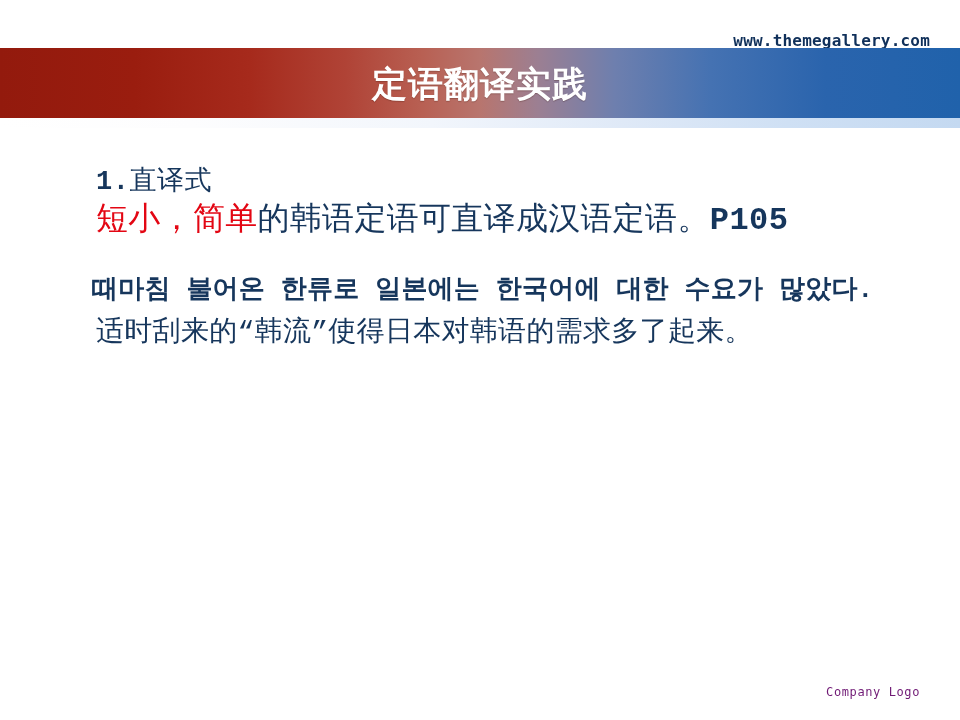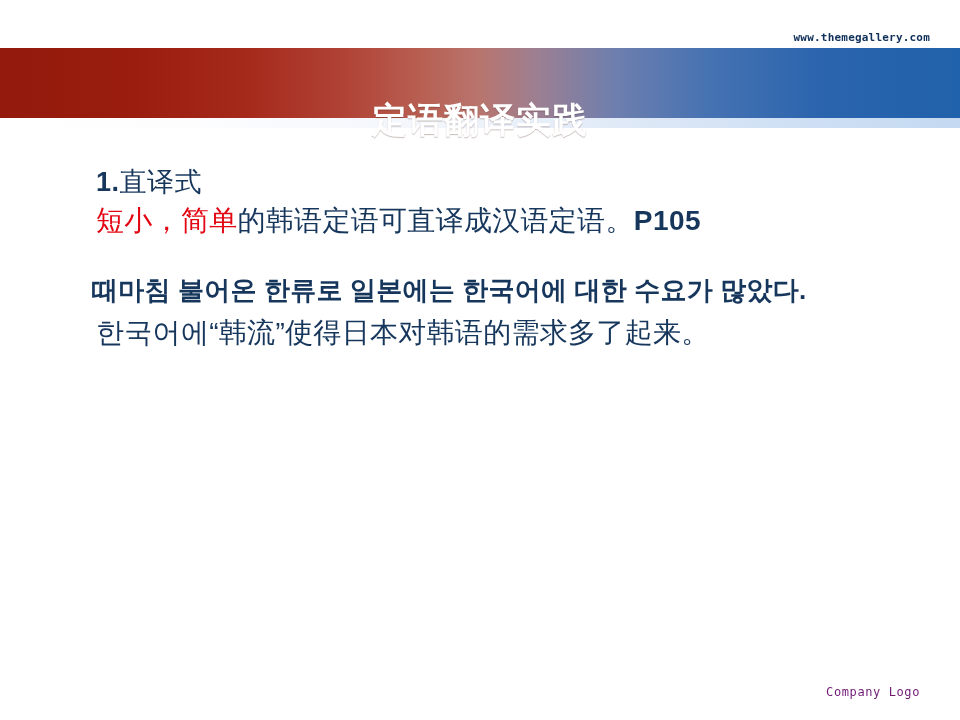--- a/index.html
+++ b/index.html
@@ -32,21 +32,21 @@
     top: 0;
     width: 960px;
     height: 48px;
     background: #ffffff;
   }
   .site-url {
     position: absolute;
     right: 30px;
     top: 31px;
     font-family: "DejaVu Sans Mono", "Liberation Mono", monospace;
-    font-size: 11px;
+    font-size: 16px;
     font-weight: bold;
     letter-spacing: 0.2px;
     color: #10305a;
     white-space: nowrap;
   }
 
   
   .title-band {
     position: absolute;
     left: 0;
@@ -86,49 +86,48 @@
     top: 62px;
     width: 960px;
     text-align: center;
     font-family: "DejaVu Sans", "Liberation Sans", sans-serif;
     font-size: 35px;
     font-weight: bold;
     color: #ffffff;
     letter-spacing: 1px;
     line-height: 44px;
     text-shadow: 0 1px 1px rgba(60,20,10,0.28);
-    margin-top: 36px;
   }
 
   
   .body-block {
     position: absolute;
     left: 96px;
     top: 163px;
     width: 800px;
   }
 
   .line {
-    font-family: Liberation Sans, sans-serif;
+    font-family: Liberation Mono, monospace;
     color: #16365c;
     white-space: nowrap;
   }
 
   .line-heading {
     font-size: 27px;
     font-weight: normal;
     line-height: 38px;
     letter-spacing: 0.5px;
   }
   .line-heading .num {
     font-weight: bold;
   }
 
   .line-rule {
-    font-size: 28px;
+    font-size: 32px;
     line-height: 40px;
     letter-spacing: 0.3px;
   }
   .line-rule .hl {
     color: #e30613;
   }
   .line-rule .pref {
     font-weight: bold;
     letter-spacing: 0.5px;
   }
@@ -196,19 +195,19 @@
 
     <div class="line line-rule">
       <span class="hl">短小，简单</span><span>的韩语定语可直译成汉语定语。</span><span class="pref">P105</span>
     </div>
 
     <div class="gap"></div>
 
 
     <div class="line line-kor">때마침 불어온 한류로 일본에는 한국어에 대한 수요가 많았다.</div>
 
-    <div class="line line-cn">한국어에“韩流”使得日本对韩语的需求多了起来。</div>
+    <div class="line line-cn">适时刮来的“韩流”使得日本对韩语的需求多了起来。</div>
 
   </div>
 
   <div class="footer-logo">Company Logo</div>
 
 </div>
 
 </body></html>

